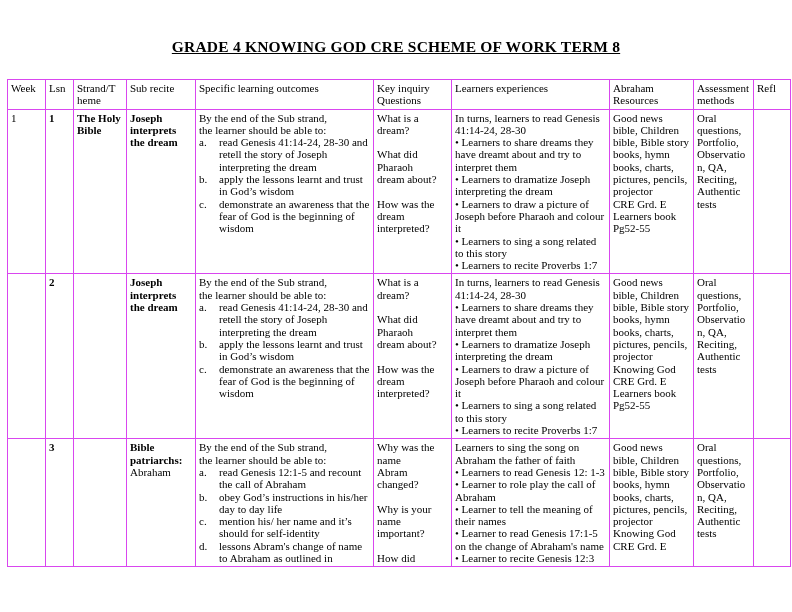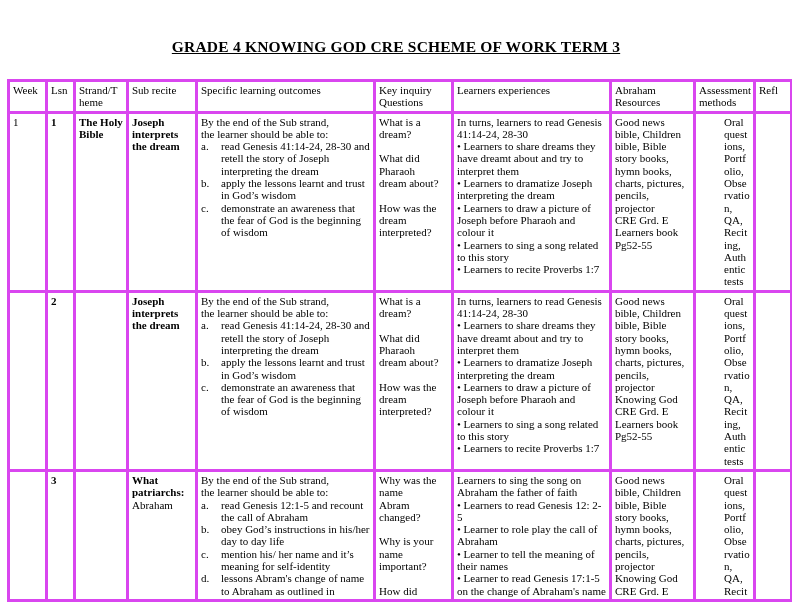--- a/index.html
+++ b/index.html
@@ -17,45 +17,45 @@
     letter-spacing: 0.2px;
     line-height: 19px;
   }
   table.scheme {
     margin: 23px 0 0 7px;
     border-collapse: collapse;
     table-layout: fixed;
     width: 783px;
   }
   table.scheme td, table.scheme th {
-    border: 3px solid #d946ef;
+    border: 1px solid #d946ef;
     vertical-align: top;
     padding: 2px 3px;
     font-size: 11px;
     line-height: 12.3px;
     font-weight: normal;
     text-align: left;
     overflow: hidden;
   }
   .pre { white-space: pre-line; }
   tr.hdr { height: 29px; }
   tr.r1 { height: 163px; }
   tr.r2 { height: 164px; }
   tr.r3 { height: 127px; }
   tr.r3 .cw { height: 123px; overflow: hidden; }
   .bold { font-weight: bold; }
   .oitem { display: flex; }
   .olab { width: 20px; flex: 0 0 20px; }
   .otext { flex: 1; }
-  .anywrap { overflow-wrap: anywhere; margin-left: 25px; }
+  .anywrap { overflow-wrap: anywhere; }
 </style>
 </head>
 <body>
 
-<div class="title">GRADE 4 KNOWING GOD CRE SCHEME OF WORK TERM 3</div>
+<div class="title">GRADE 4 KNOWING GOD CRE SCHEME OF WORK TERM 8</div>
 
 <table class="scheme">
   <colgroup>
     <col style="width:38px">
       <col style="width:28px">
       <col style="width:53px">
       <col style="width:69px">
     <col style="width:178px">
       <col style="width:78px">
       <col style="width:158px">
@@ -244,39 +244,39 @@
           <div class="cw"></div>
         </td>
     <td>
           <div class="cw bold">3</div>
         </td>
     <td>
           <div class="cw bold pre"></div>
         </td>
     <td>
           <div class="cw">
-            <div class="bold pre">What patriarchs:</div>
+            <div class="bold pre">Bible patriarchs:</div>
             <div class="pre">Abraham</div>
           </div>
         </td>
     <td>
       <div class="cw">
         <div class="pre">By the end of the Sub strand,
 the learner should be able to:</div>
         <div class="oitem">
               <span class="olab">a.</span>
               <span class="otext">read Genesis 12:1-5 and recount the call of Abraham</span>
             </div>
         <div class="oitem">
               <span class="olab">b.</span>
               <span class="otext">obey God’s instructions in his/her day to day life</span>
             </div>
         <div class="oitem">
               <span class="olab">c.</span>
-              <span class="otext">mention his/ her name and it’s meaning for self-identity</span>
+              <span class="otext">mention his/ her name and it’s should for self-identity</span>
             </div>
         <div class="oitem">
               <span class="olab">d.</span>
               <span class="otext">lessons Abram's change of name to Abraham as outlined in</span>
             </div>
       </div>
     </td>
     <td>
           <div class="cw pre">Why was the
 name
@@ -284,21 +284,21 @@
 changed?
 
 Why is your
 name
 important?
 
 How did</div>
         </td>
     <td>
           <div class="cw pre">Learners to sing the song on Abraham the father of faith
-• Learners to read Genesis 12: 2-5
+• Learners to read Genesis 12: 1-3
 • Learner to role play the call of Abraham
 • Learner to tell the meaning of their names
 • Learner to read Genesis 17:1-5 on the change of Abraham's name
 • Learner to recite Genesis 12:3</div>
         </td>
     <td>
           <div class="cw pre">Good news bible, Children bible, Bible story books, hymn books, charts, pictures, pencils, projector
 Knowing God
 CRE Grd. E</div>
         </td>

